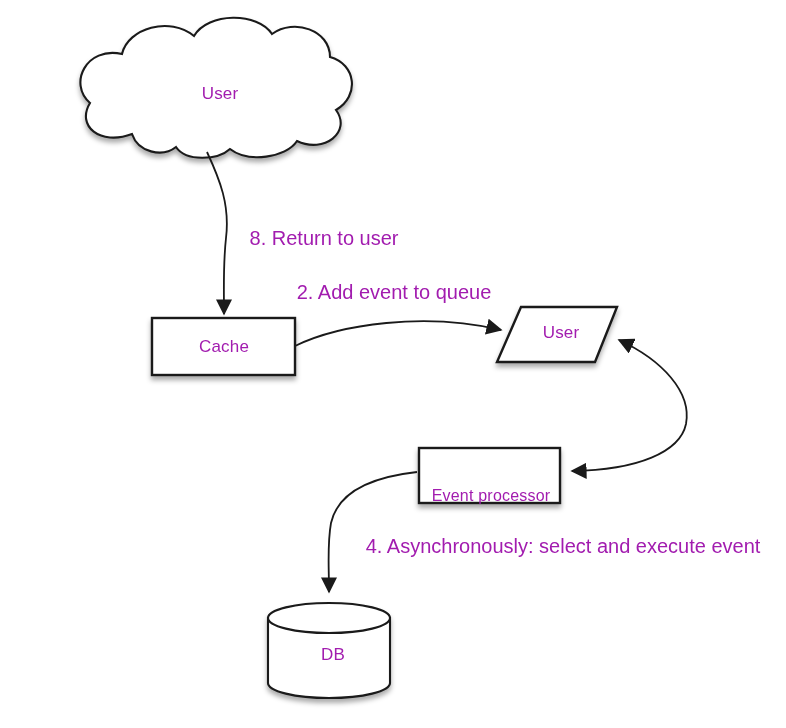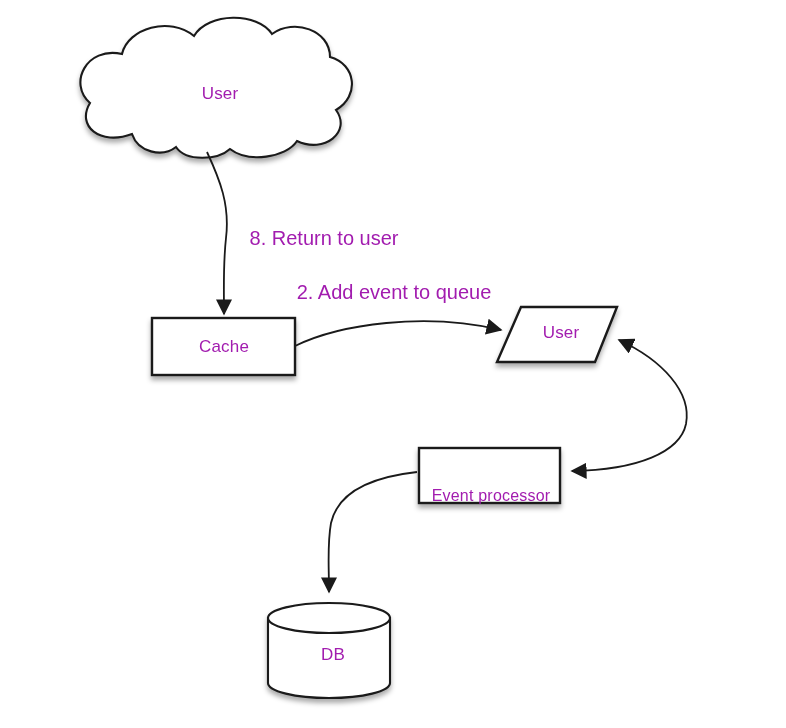--- a/index.html
+++ b/index.html
@@ -79,13 +79,14 @@
   </svg>
 
   <div class="label node-label" style="left:220px; top:94px;">User</div>
   <div class="label node-label" style="left:224px; top:347px;">Cache</div>
   <div class="label node-label" style="left:561px; top:333px;">User</div>
   <div class="label node-label node-label-small" style="left:491px; top:496px;">Event processor</div>
   <div class="label node-label" style="left:333px; top:655px;">DB</div>
 
   <div class="label edge-label" style="left:324px; top:238px;">8. Return to user</div>
   <div class="label edge-label" style="left:394px; top:292px;">2. Add event to queue</div>
+  <div class="label edge-label" style="left:563px; top:546px;">4. Asynchronously: select and execute event</div>
 </div>
 
 </body></html>

